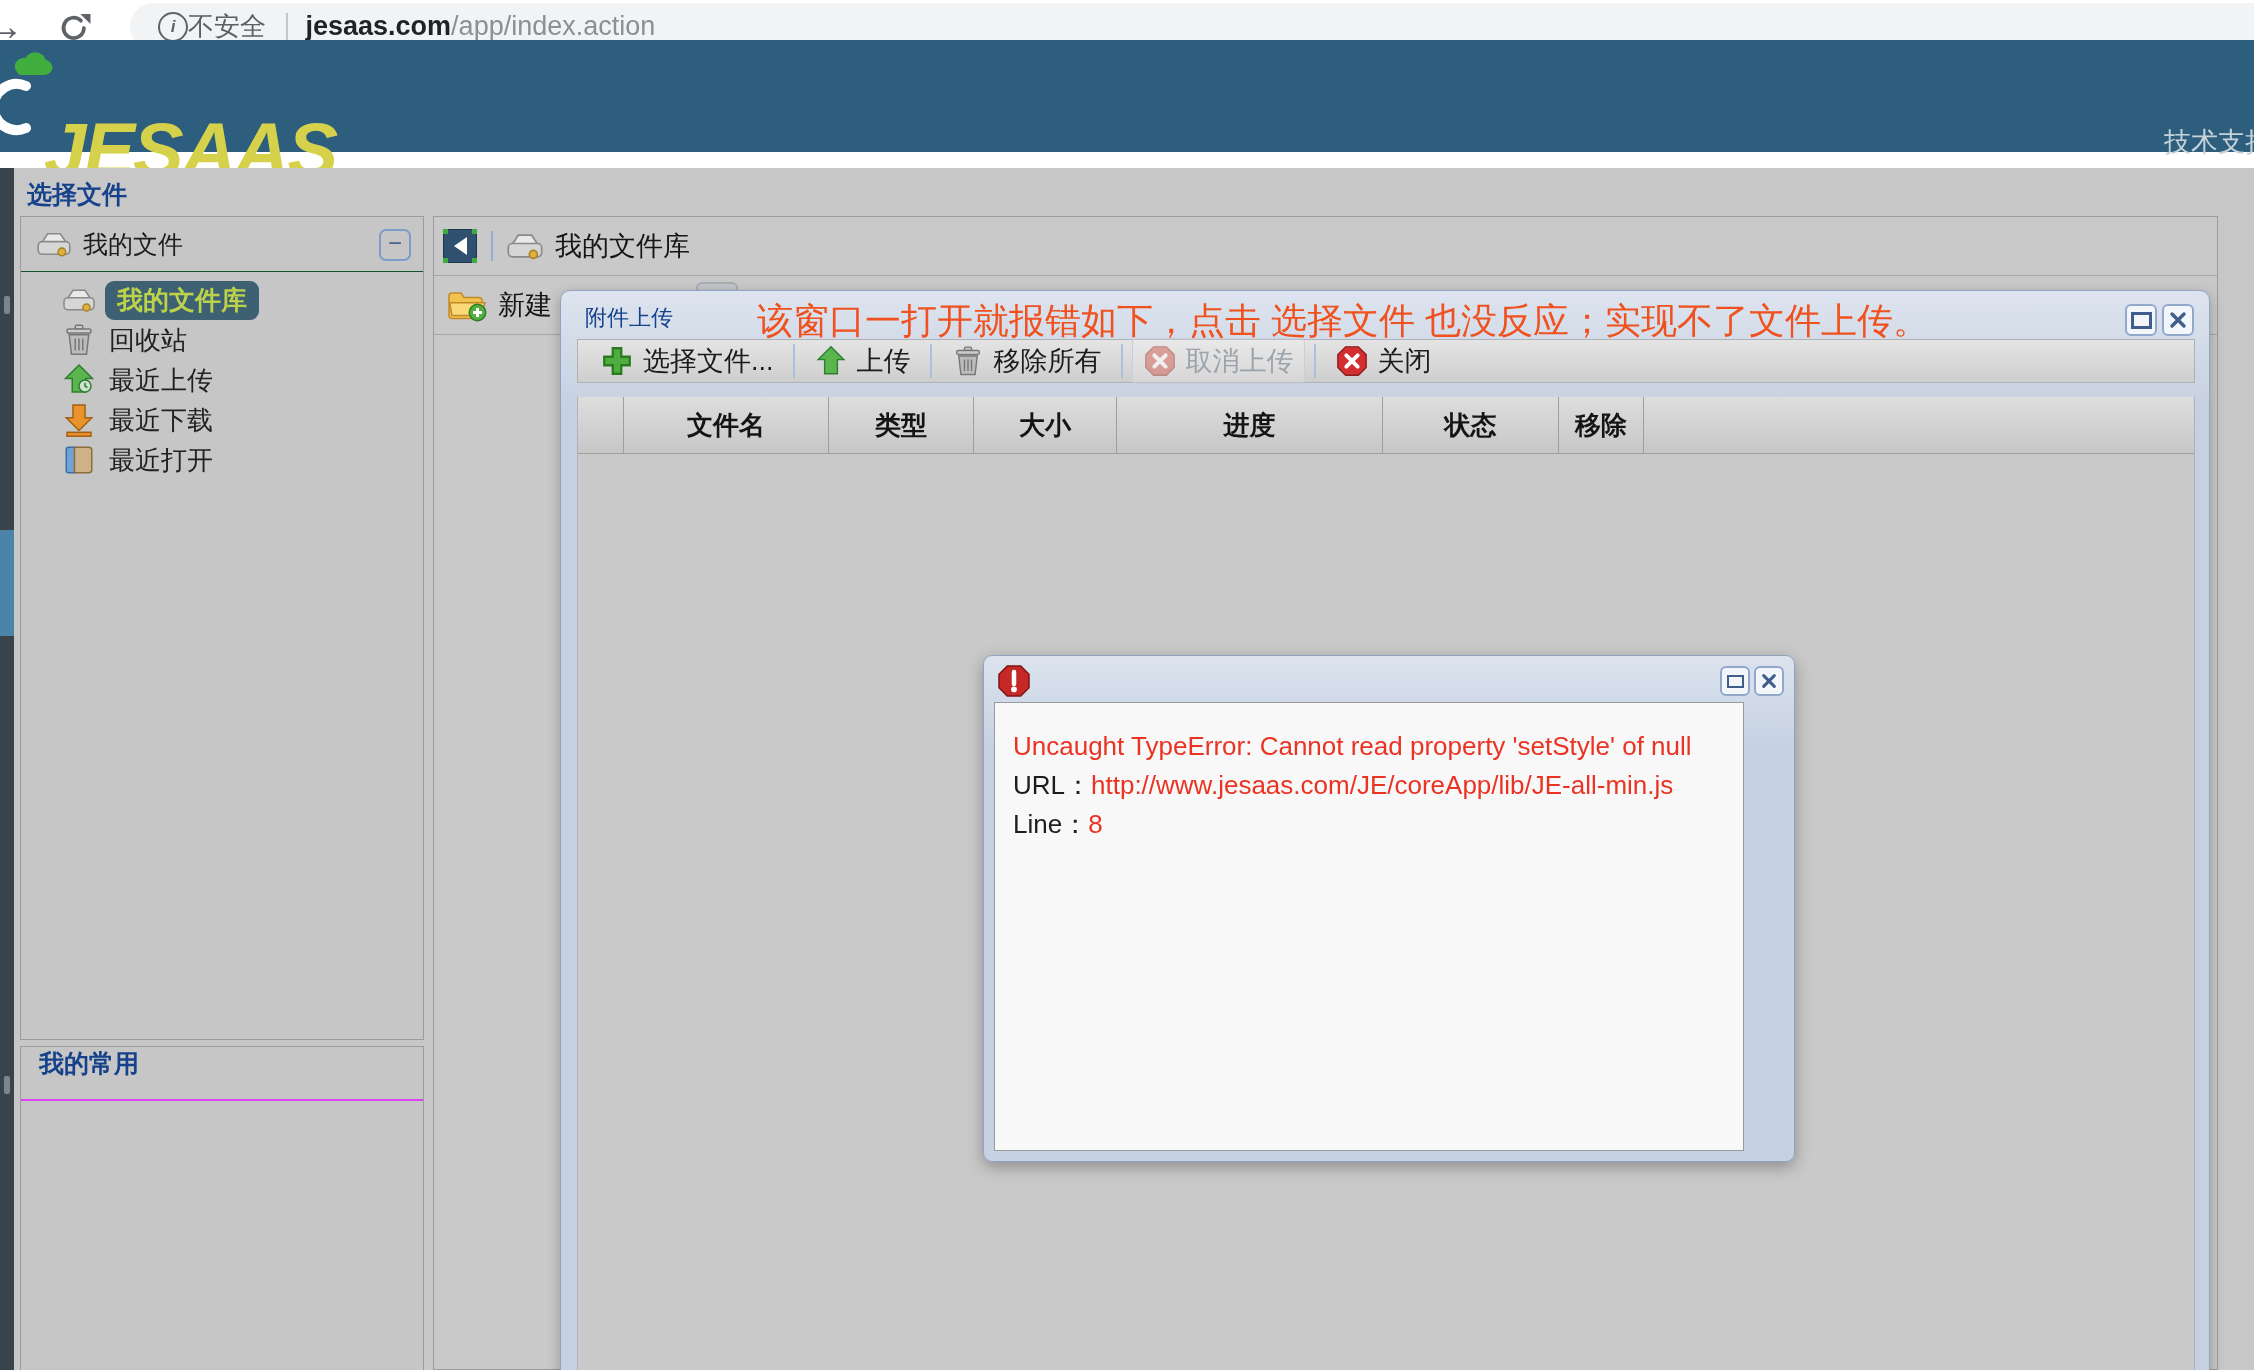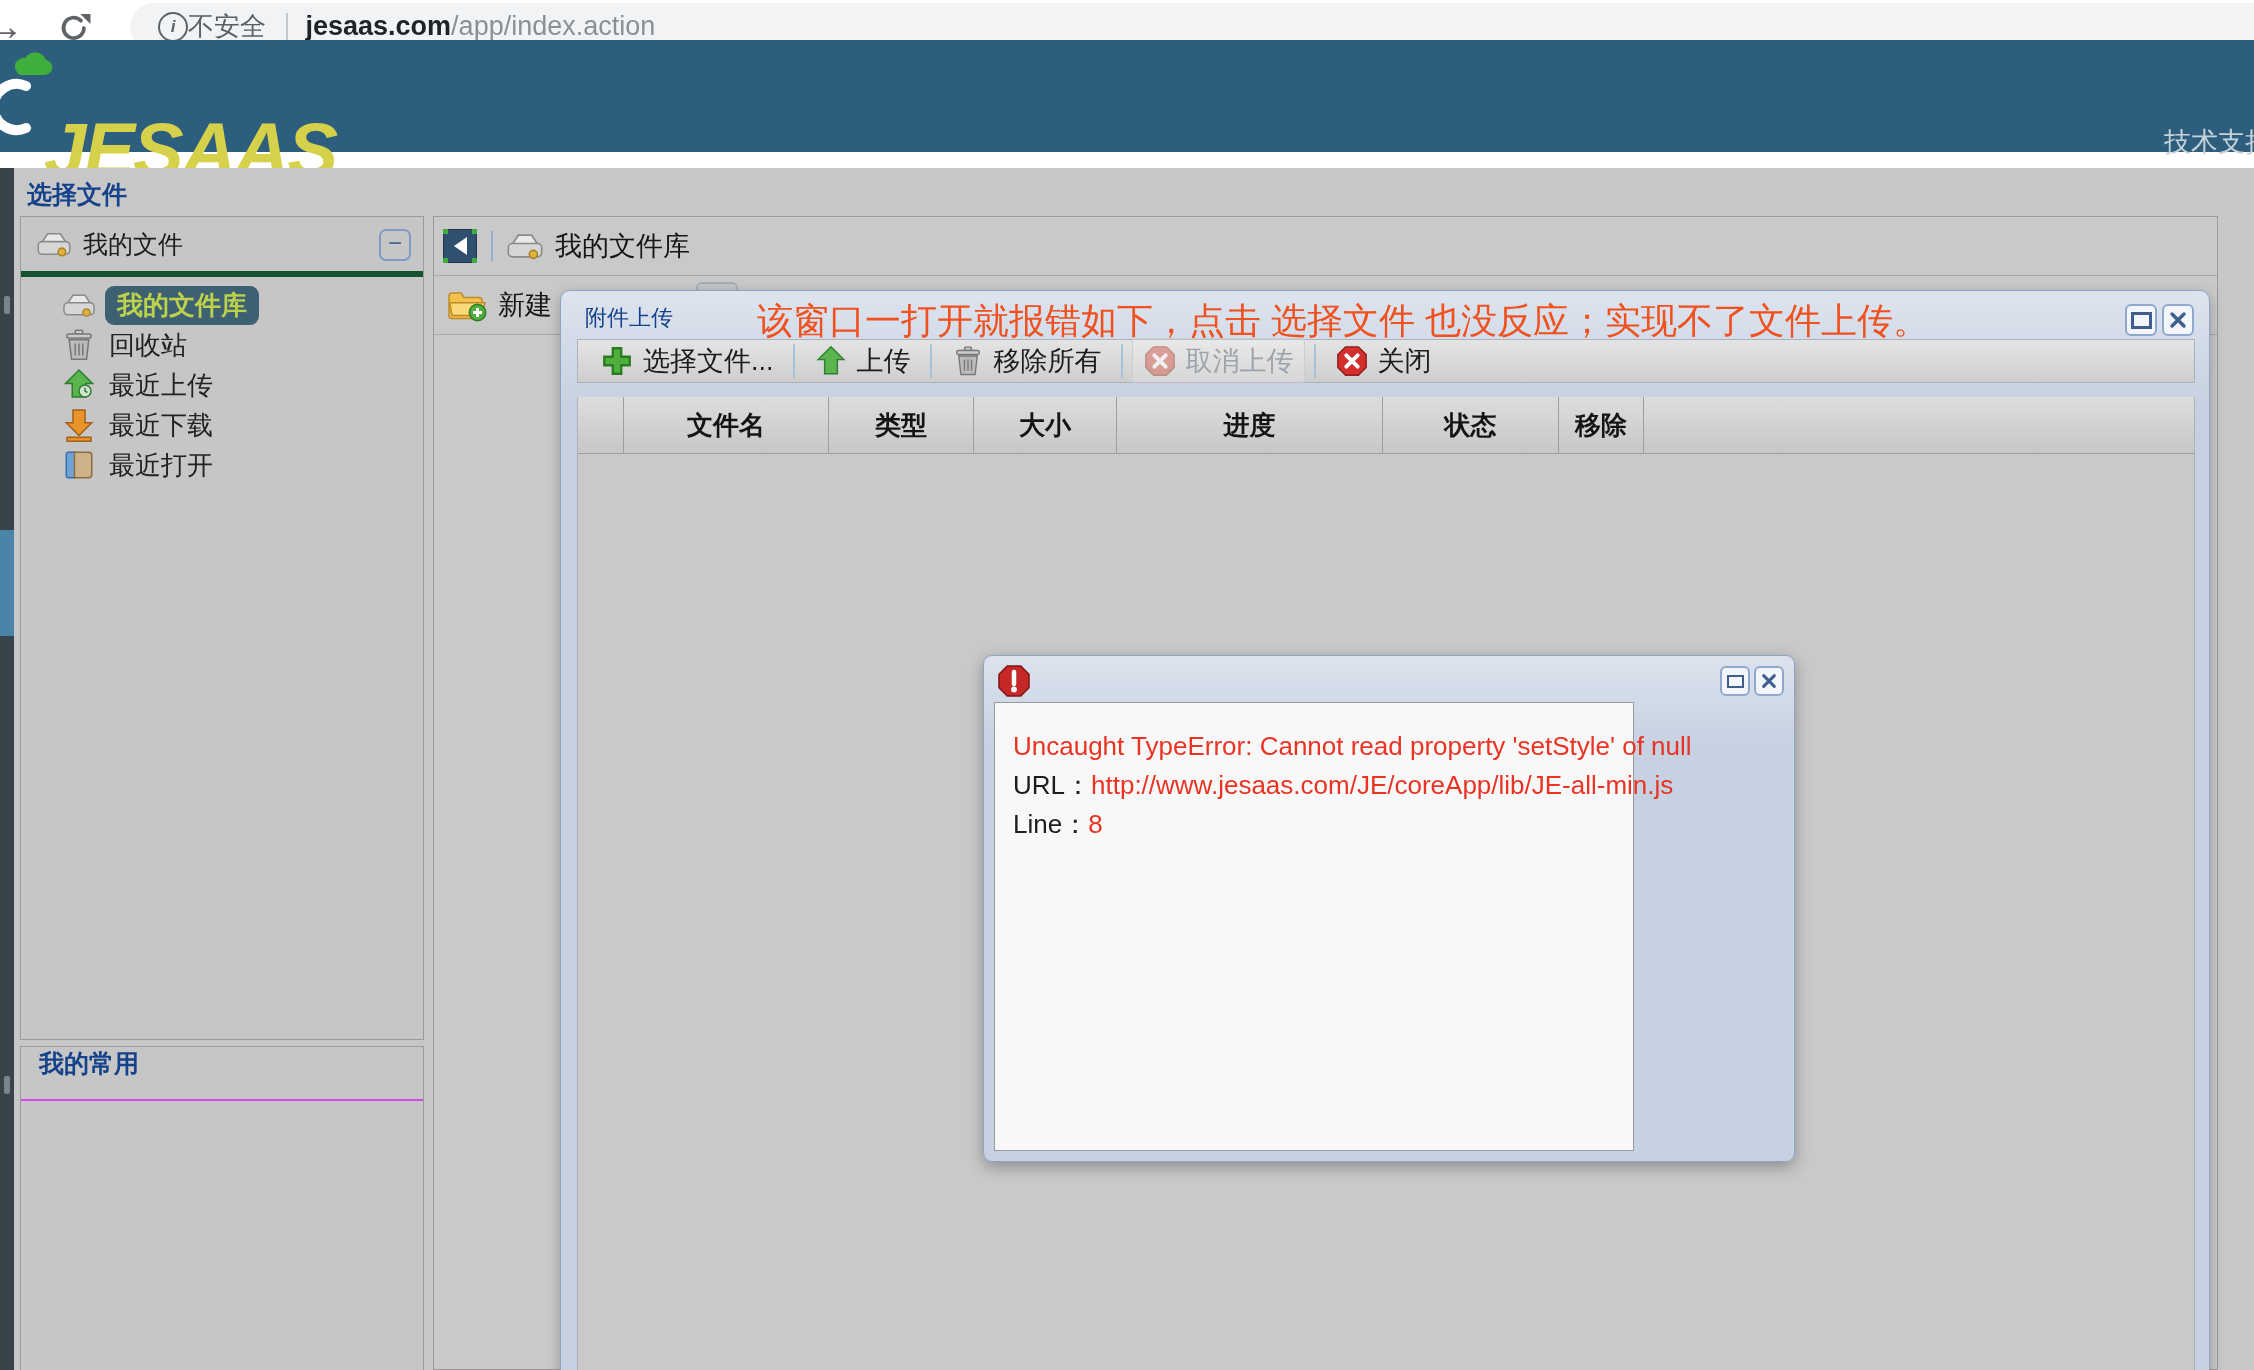--- a/index.html
+++ b/index.html
@@ -30,21 +30,21 @@
 
   
   .left-strip{left:0;top:168px;width:14px;height:1202px;background:#39434A;}
   .strip-blue{left:0;top:362px;width:14px;height:106px;background:#4C83A8;}
   .strip-mark{left:4px;width:6px;height:18px;background:#7a858c;border-radius:2px;}
 
   
   .sidebar-title{left:27px;top:178px;font-size:25px;font-weight:700;color:#15428B;}
   .side-panel{left:20px;top:216px;width:404px;background:#C6C6C6;border:1px solid #9B9B9B;box-sizing:border-box;}
   .files-panel{height:824px;}
-  .panel-head{position:relative;height:54px;border-bottom:6px solid #14532d;display:flex;align-items:center;}
+  .panel-head{position:relative;height:54px;border-bottom:1px solid #14532d;display:flex;align-items:center;}
   .panel-head .drive{margin-left:14px;}
   .panel-head-label{font-size:25px;color:#1c1c1c;margin-left:10px;}
   .collapse-btn{position:absolute;right:12px;top:12px;width:28px;height:28px;border:2px solid #7E9CC9;border-radius:7px;
                 color:#46628C;font-size:24px;line-height:24px;text-align:center;background:transparent;}
   .tree{padding-top:8px;}
   .tree-row{height:40px;display:flex;align-items:center;}
   .tree-row .ticon{margin-left:40px;width:36px;height:36px;flex:0 0 36px;}
   .tree-label{font-size:26px;color:#222;margin-left:12px;}
   .tree-pill{background:#3D6173;border-radius:9px;padding:2px 12px;margin-left:8px;}
   .tree-pill .sel-label{font-size:26px;font-weight:700;color:#BCD24A;}
@@ -98,21 +98,21 @@
   .gc0{width:46px;} .gc1{width:205px;} .gc2{width:145px;} .gc3{width:143px;} .gc4{width:266px;} .gc5{width:176px;} .gc6{width:85px;}
   .gc-fill{flex:1;border-right:none;}
   .grid-body{position:absolute;left:16px;top:163px;width:1618px;height:927px;background:#C9C9C9;
              border-left:1px solid #AEB2B8;border-right:1px solid #AEB2B8;box-sizing:border-box;}
 
   
   .error-dialog{left:983px;top:655px;width:812px;height:507px;
                 background:linear-gradient(#dce3ee,#c6d1e2 90px);
                 border:1px solid #8EA4C2;border-radius:9px;box-shadow:0 5px 16px rgba(0,0,0,.3);box-sizing:border-box;}
   .ed-max{left:736px;top:10px;width:30px;height:30px;} .ed-close{left:770px;top:10px;width:30px;height:30px;}
-  .ed-content{position:absolute;left:10px;top:46px;width:640px;height:449px;background:#F8F8F8;
+  .ed-content{position:absolute;left:10px;top:46px;width:750px;height:449px;background:#F8F8F8;
               border:1px solid #9a9a9a;box-sizing:border-box;padding:24px 18px;}
   .ed-line{font-size:26px;line-height:39px;white-space:nowrap;}
   .ed-red{color:#EA3323;} .ed-black{color:#1d1d1d;}
 </style>
 </head>
 <body>
 
 <div class="abs browser-bar">
   <div class="abs fwd-arrow">→</div>
   <div class="abs reload-btn">

